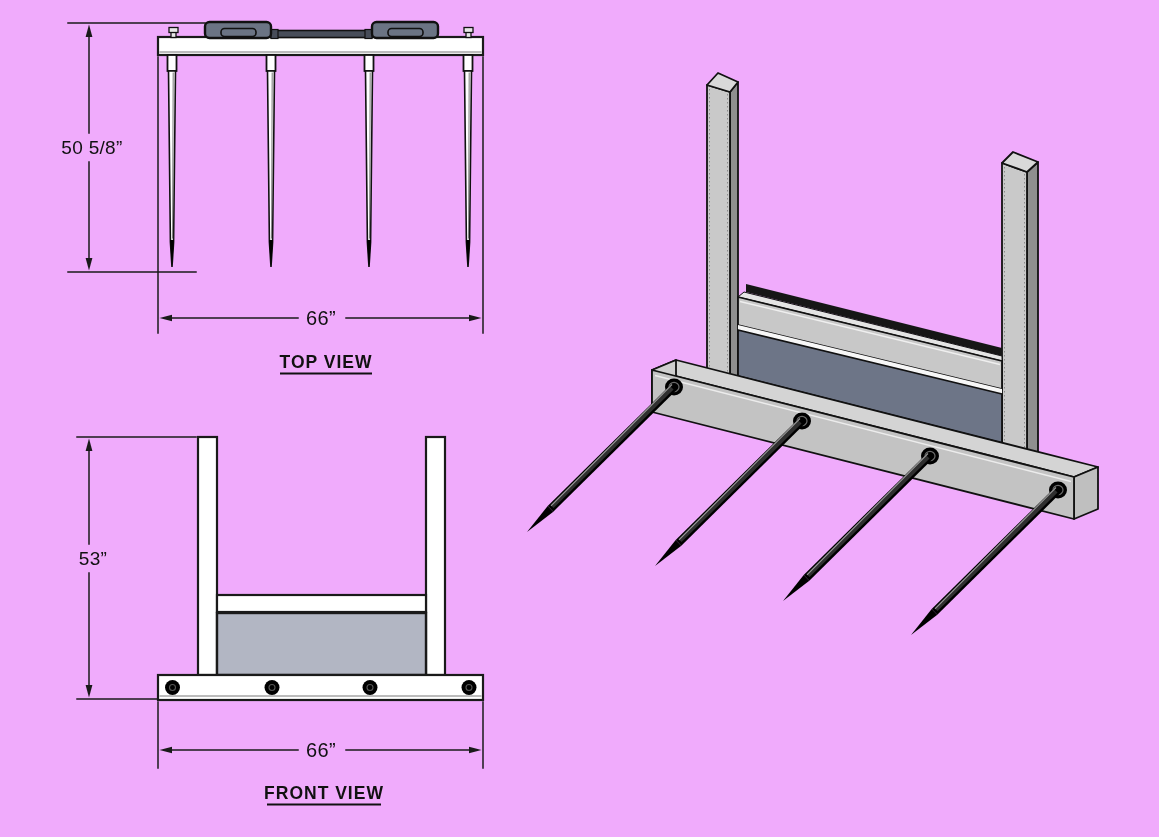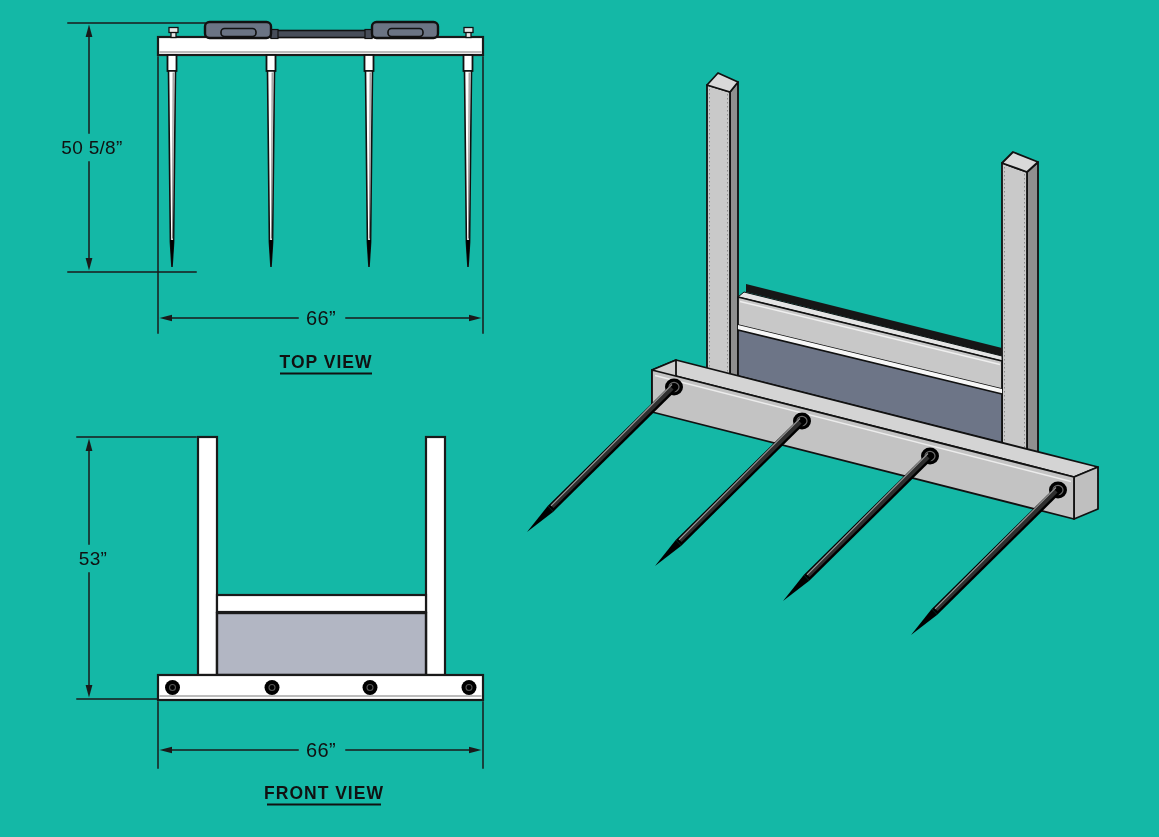--- a/index.html
+++ b/index.html
@@ -1,19 +1,19 @@
 <!DOCTYPE html>
 <html><head>
 <meta charset="utf-8">
 <style>
   html,body{margin:0;padding:0;background:#ffffff;}
   .canvas{
     position:relative;
     width:1159px;height:837px;
-    background:#14b8a6;
+    background:#f0abfc;
     font-family:"Liberation Sans", sans-serif;
     overflow:hidden;
   }
   .canvas svg{position:absolute;left:0;top:0;}
   .dim-text{font-size:19px;fill:#111;letter-spacing:.3px;}
   .dim-text-lg{font-size:20px;fill:#111;letter-spacing:.3px;}
   .view-label{font-size:17.5px;font-weight:bold;fill:#111;letter-spacing:1px;}
 </style>
 </head>
 <body>

